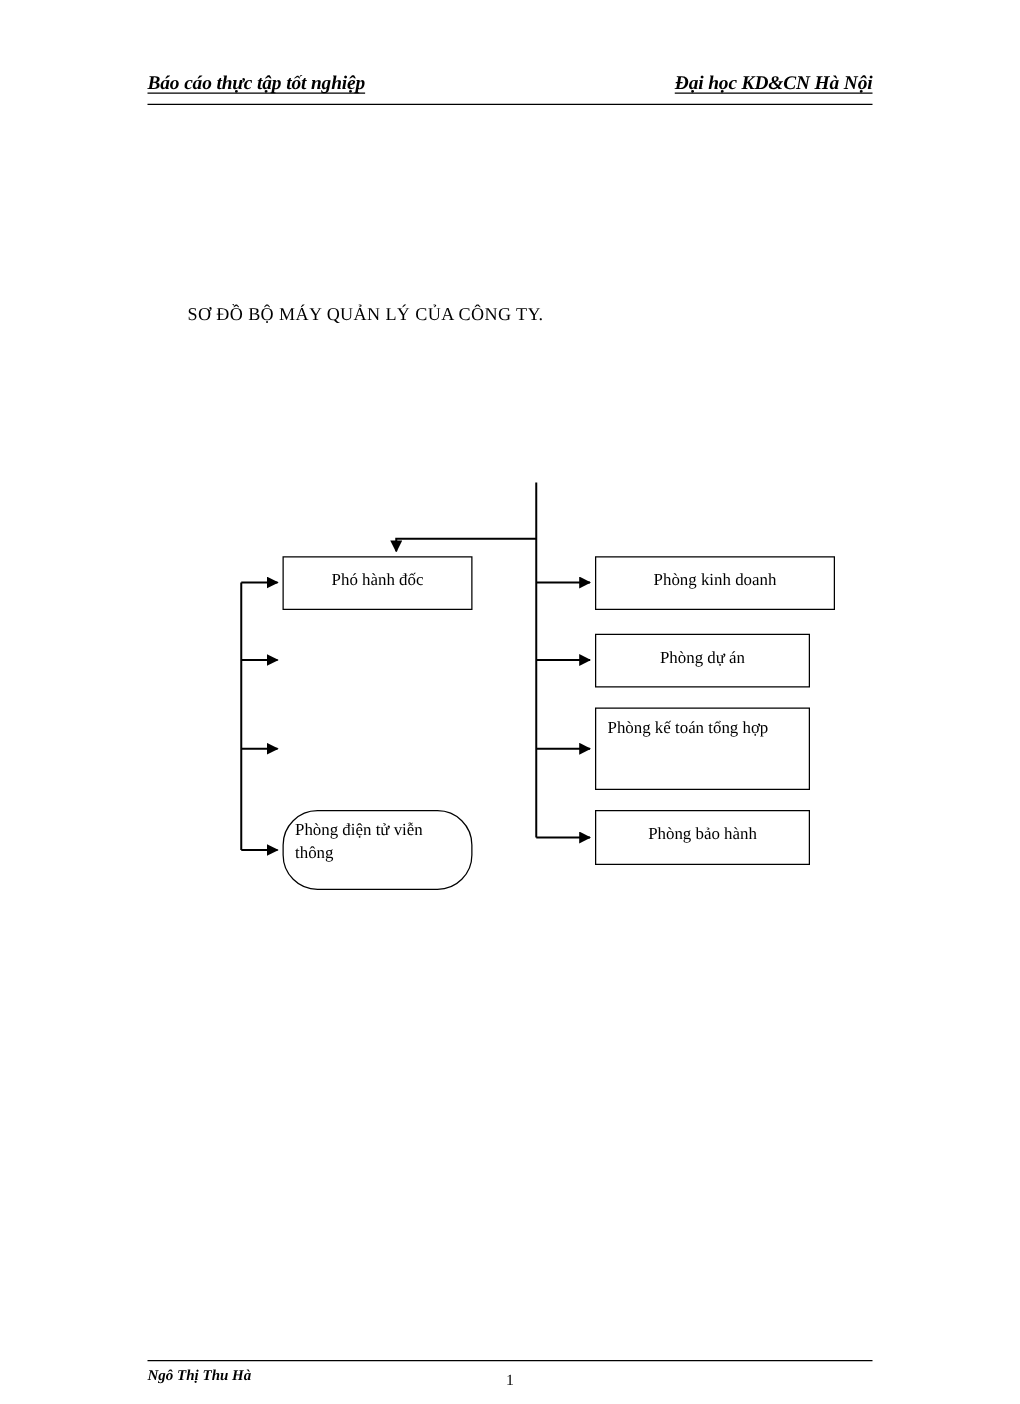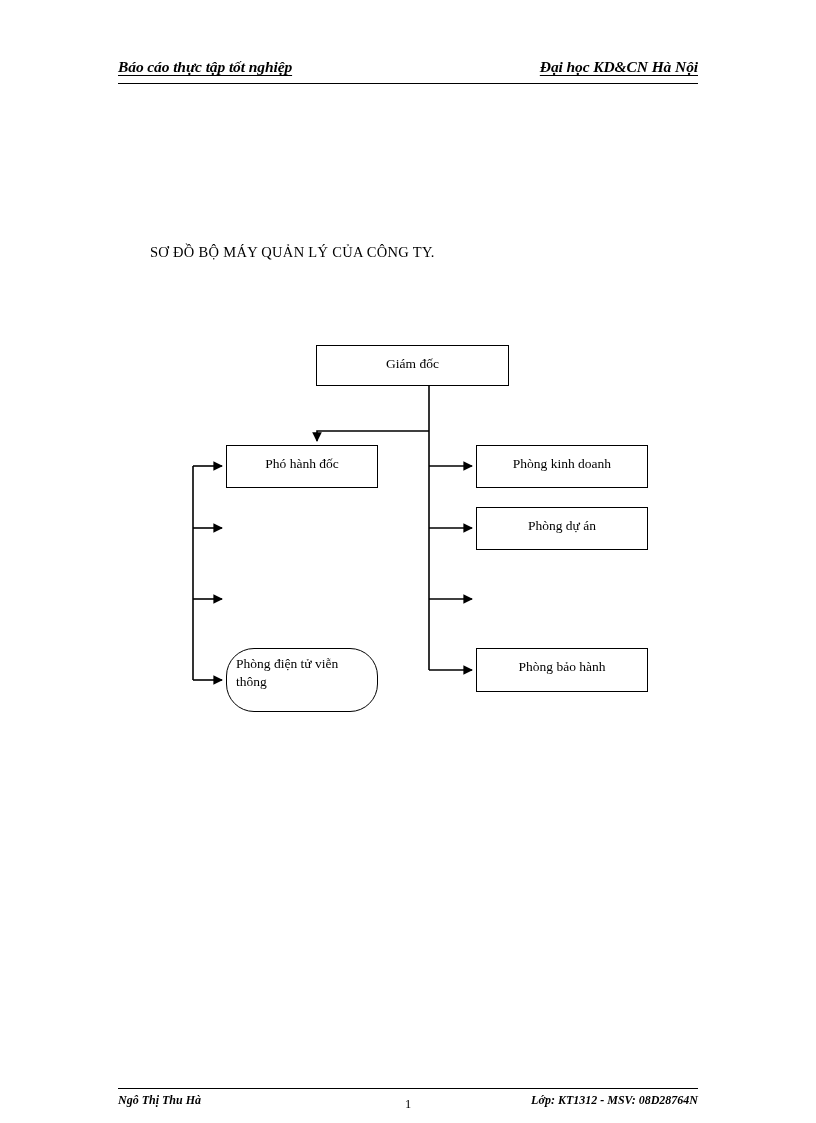--- a/index.html
+++ b/index.html
@@ -174,47 +174,46 @@
       <path d="M 193 508 L 222 508" stroke="#000" stroke-width="1.6" fill="none" marker-end="url(#arrow)"></path>
       <path d="M 193 579 L 222 579" stroke="#000" stroke-width="1.6" fill="none" marker-end="url(#arrow)"></path>
       <path d="M 193 660 L 222 660" stroke="#000" stroke-width="1.6" fill="none" marker-end="url(#arrow)"></path>
 
       <path d="M 429 446 L 472 446" stroke="#000" stroke-width="1.6" fill="none" marker-end="url(#arrow)"></path>
       <path d="M 429 508 L 472 508" stroke="#000" stroke-width="1.6" fill="none" marker-end="url(#arrow)"></path>
       <path d="M 429 579 L 472 579" stroke="#000" stroke-width="1.6" fill="none" marker-end="url(#arrow)"></path>
       <path d="M 429 650 L 472 650" stroke="#000" stroke-width="1.6" fill="none" marker-end="url(#arrow)"></path>
     </svg>
 
-    <div class="node center" style="left:316px; top:325px; width:193px; height:41px;">
-      <span class="node-label">Giám đốc</span>
-    </div>
 
     <div class="node center" style="left:226px; top:425px; width:152px; height:43px;">
       <span class="node-label">Phó hành đốc</span>
     </div>
 
 
 
     <div class="node left-text" style="left:226px; top:628px; width:152px; height:64px;border-radius:28px;">
       <span class="node-label">Phòng điện tử viễn thông</span>
     </div>
 
-    <div class="node center" style="left:476px; top:425px; width:172px; height:43px;">
+    <div class="node center" style="left:476px; top:425px; width:192px; height:43px;">
       <span class="node-label">Phòng kinh doanh</span>
     </div>
 
     <div class="node center" style="left:476px; top:487px; width:172px; height:43px;">
       <span class="node-label">Phòng dự án</span>
     </div>
 
+    <div class="node left-text" style="left:476px; top:546px; width:172px; height:66px;">
+      <span class="node-label">Phòng kế toán tổng hợp</span>
+    </div>
 
     <div class="node center" style="left:476px; top:628px; width:172px; height:44px;">
       <span class="node-label">Phòng bảo hành</span>
     </div>
 
   </div>
 
   <div class="footer-rule"></div>
   <span class="footer-left">Ngô Thị Thu Hà</span>
-  <span class="footer-right">Lớp: KT1312 - MSV: 08D28764N</span>
   <div class="footer-page">1</div>
 
 </div>
 
 </body></html>

